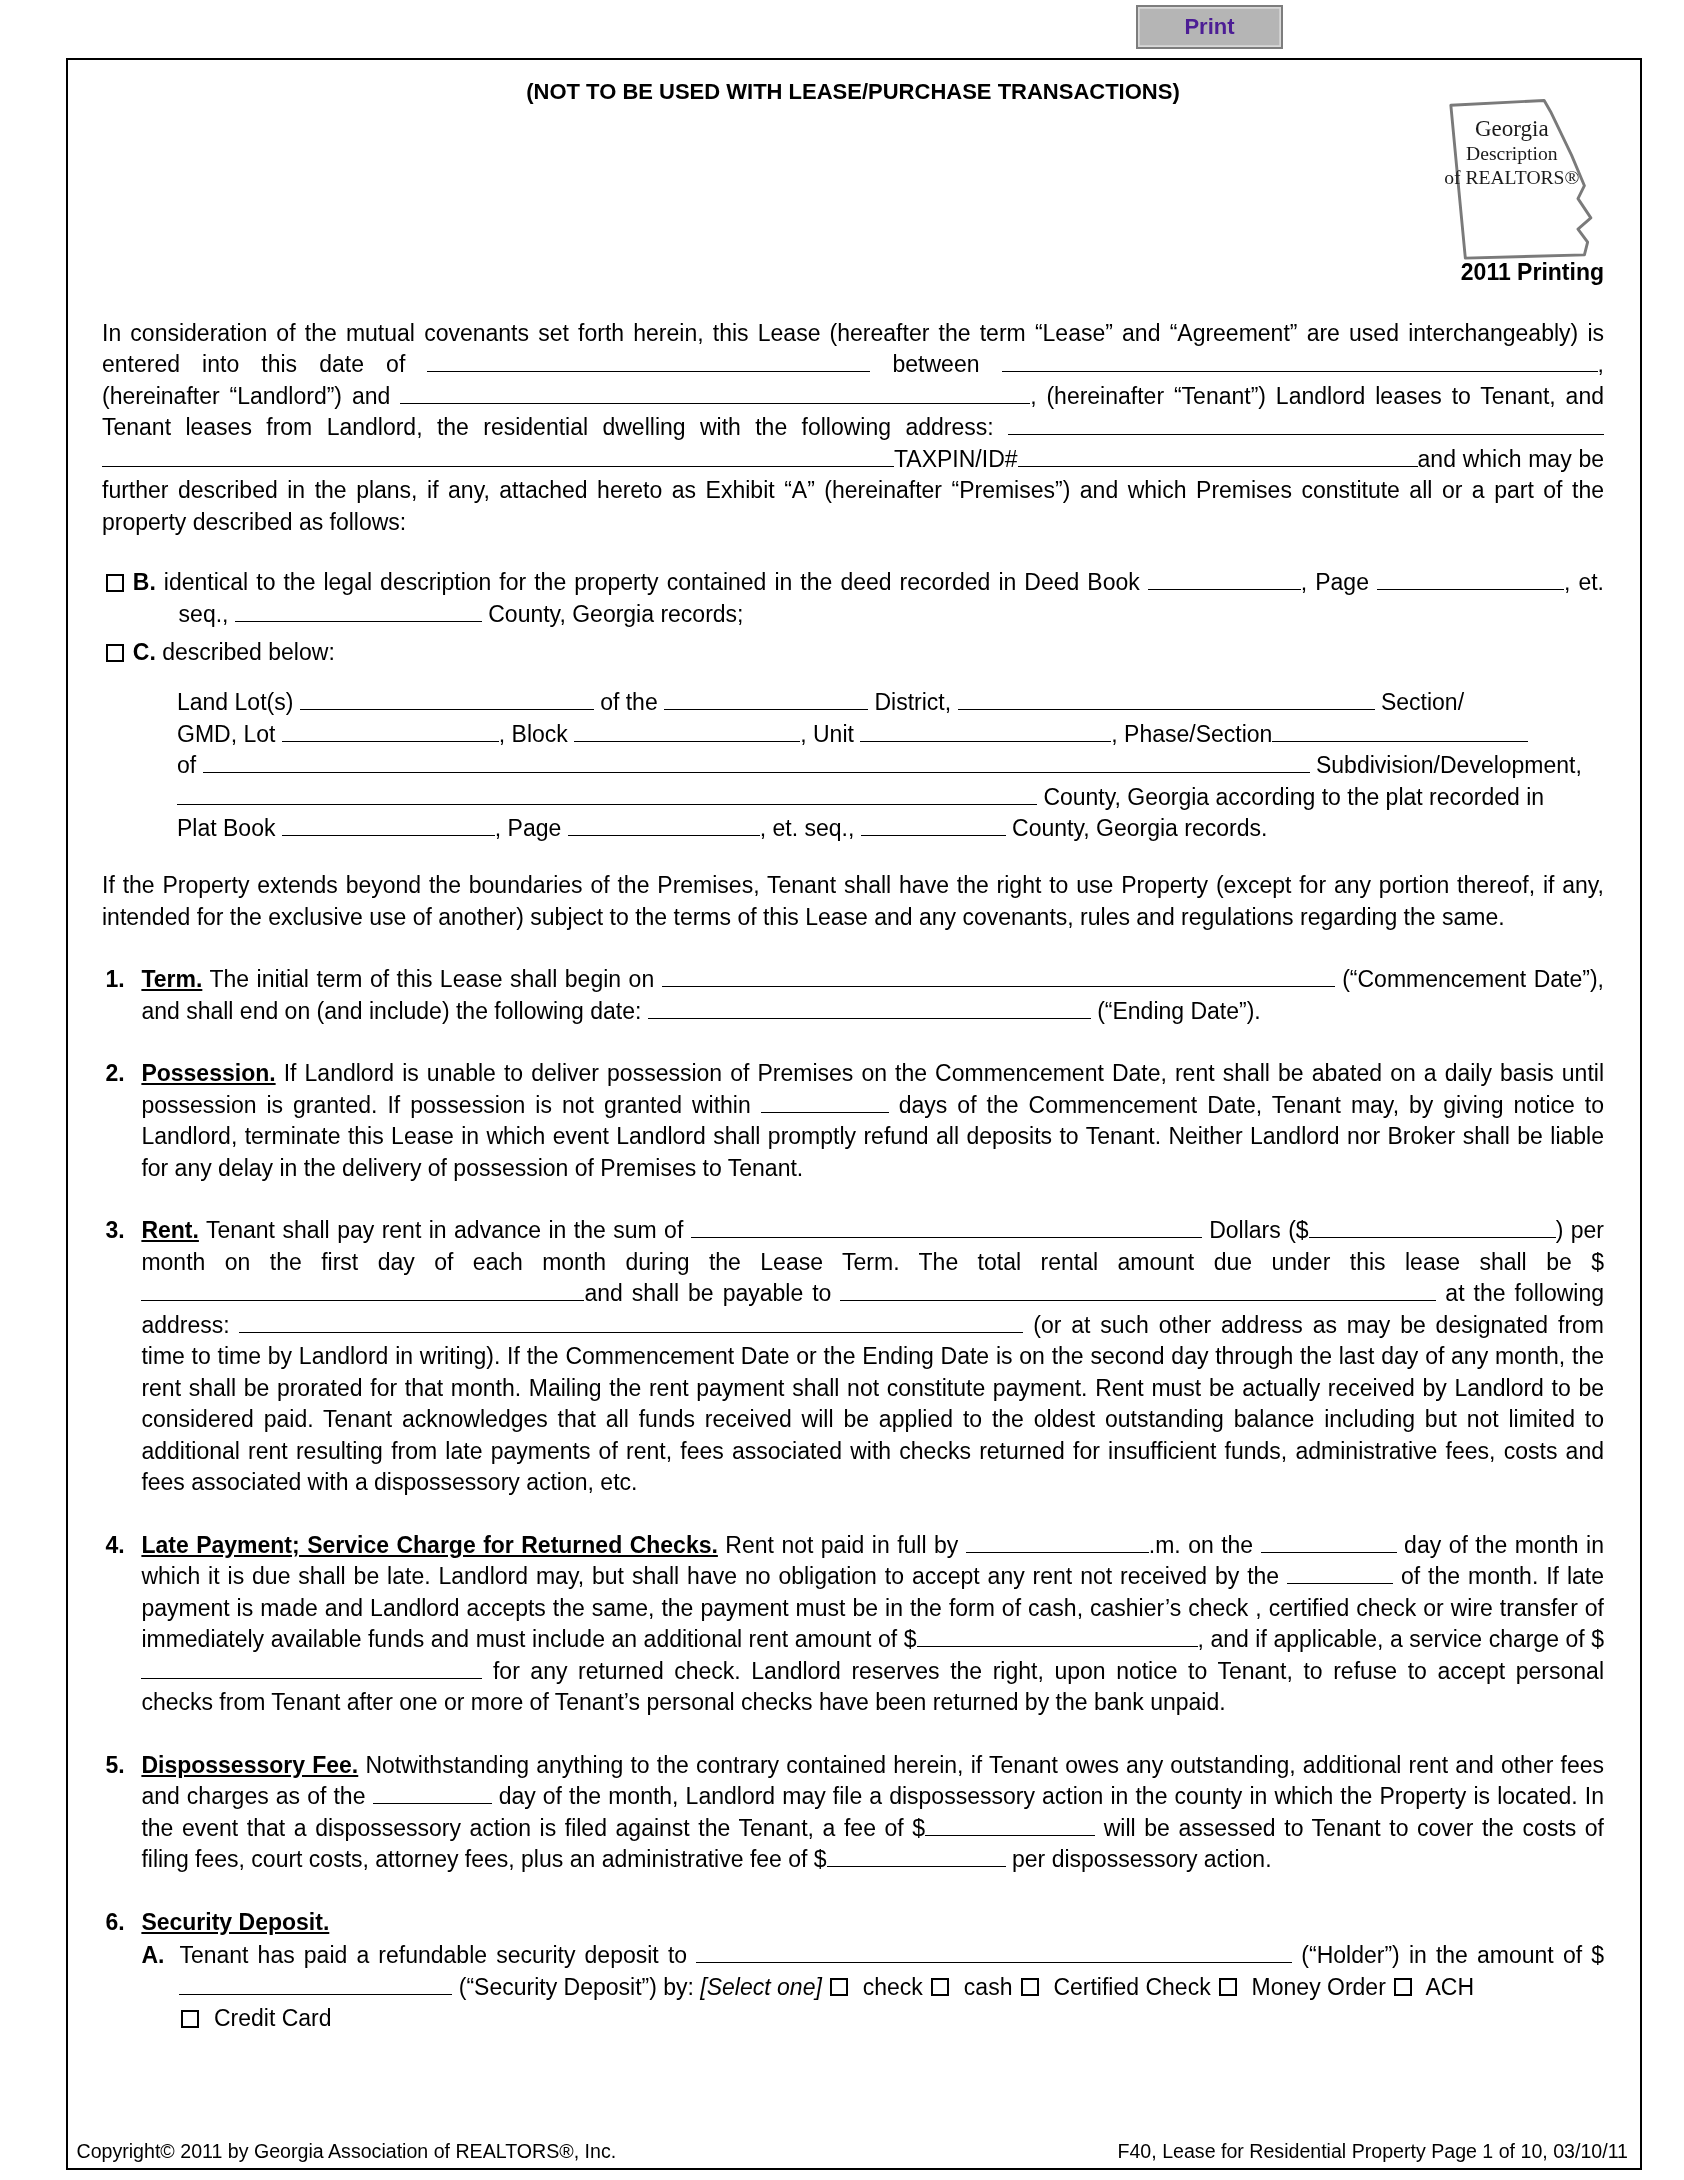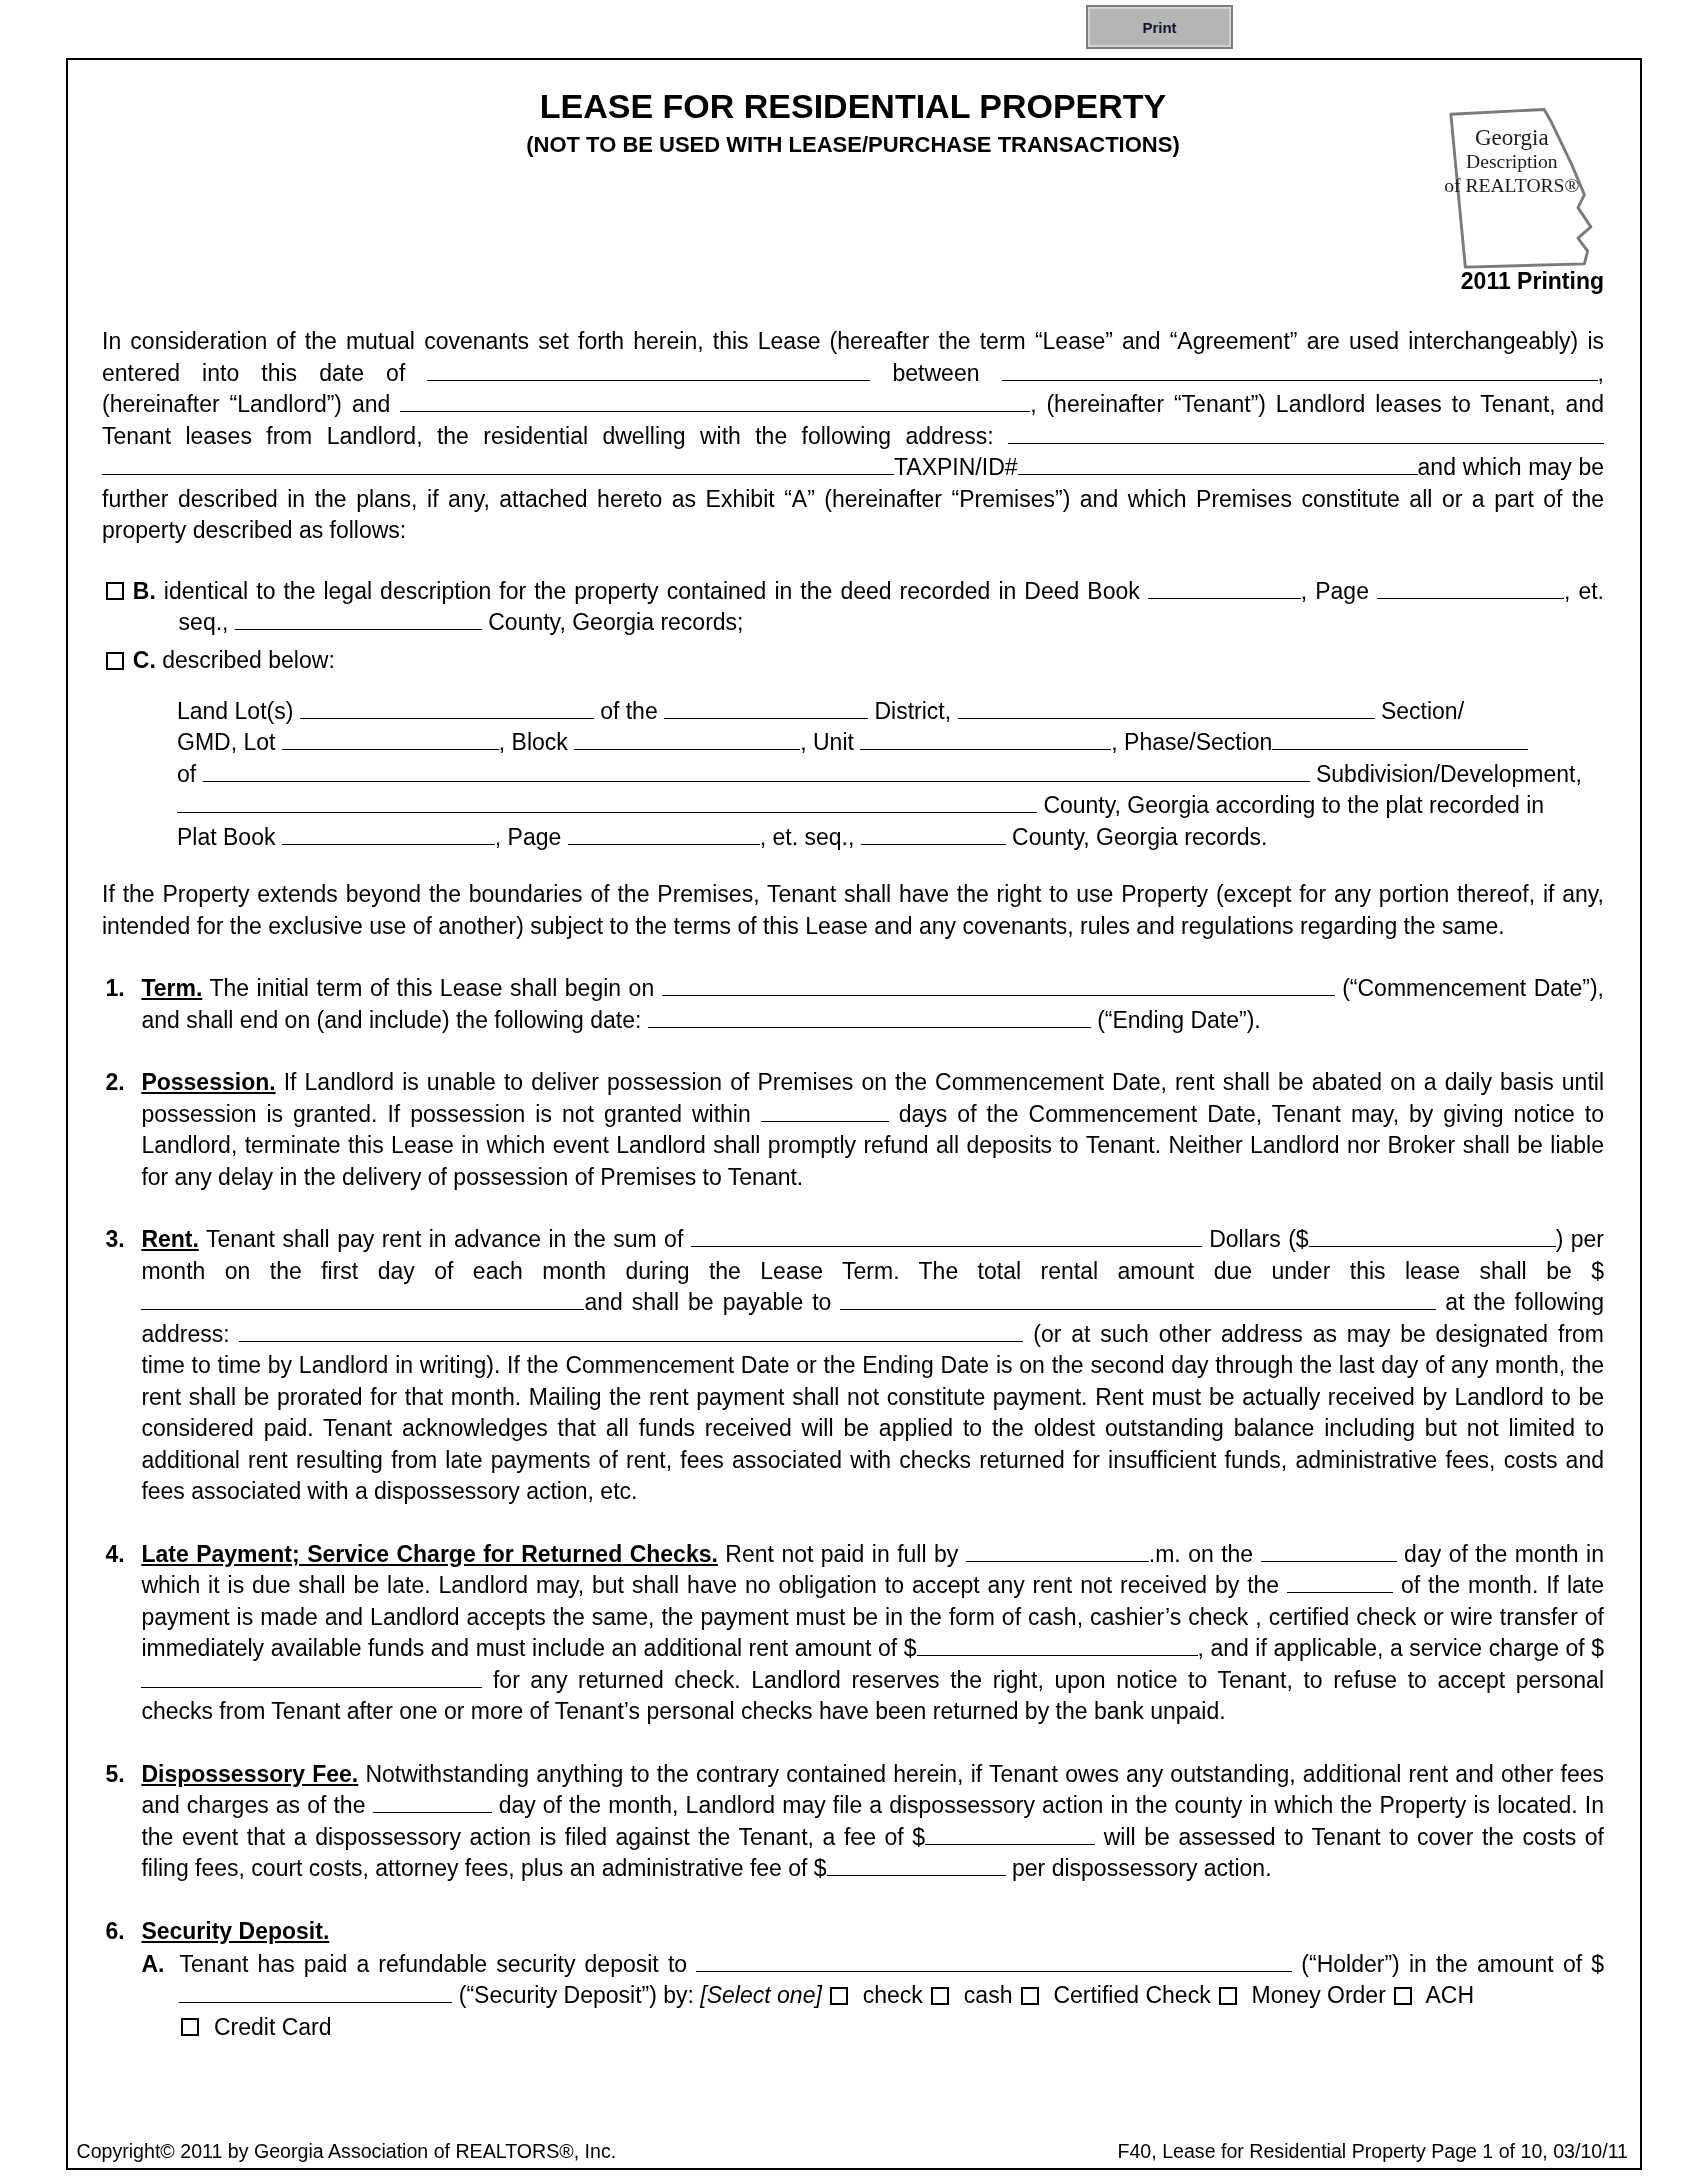--- a/index.html
+++ b/index.html
@@ -2,24 +2,24 @@
 <html style="font-size:13.6px"><head>
 <meta charset="utf-8">
 <style>
   * { margin:0; padding:0; box-sizing:border-box; }
   html, body { background:#ffffff; }
   body { width:1685px; height:2181px; position:relative; font-family:"Liberation Sans", sans-serif; color:#000; }
 
   .canvas { position:absolute; inset:0; background:#fff; }
 
   .print-btn {
-    position:absolute; left:1086px; top:5.1px; width:147px; height:44px;
+    position:absolute; left:1136px; top:5.1px; width:147px; height:44px;
     background:#b5b5b5; border:2.6px solid #7d7d7d;
     box-shadow: inset 0 0 0 1.7px #d8d8d8;
-    font-family:"Liberation Sans", sans-serif; font-weight:bold; font-size:15px; color:#0f172a;
+    font-family:"Liberation Sans", sans-serif; font-weight:bold; font-size:22px; color:#4c1d95;
     cursor:pointer;
   }
 
   .page {
     position:absolute; left:66px; top:58px; width:1576px; height:2112px;
     border:2.6px solid #000; background:#fff;
   }
 
   .content { position:relative; padding:13.6px 36px 0 34px; font-size:23px; line-height:31.5px; }
 
@@ -66,21 +66,20 @@
 <body>
 
 <div class="canvas">
 
   <button class="print-btn">Print</button>
 
   <div class="page">
     <div class="content">
 
       <div class="hdr">
-        <div class="title">LEASE FOR RESIDENTIAL PROPERTY</div>
         <div class="subtitle">(NOT TO BE USED WITH LEASE/PURCHASE TRANSACTIONS)</div>
 
         <div class="logo">
           <svg viewBox="0 0 120 110" preserveAspectRatio="xMidYMid meet">
             <path d="M22 7 L80 4 L84 11 L97 38 L105 57 L101 65 L109 77 L101 84 L107 92 L105 100 L31 102 L27 60 Z" fill="none" stroke="#7a7a7a" stroke-width="1.8" stroke-linejoin="round"></path>
           </svg>
           <div class="logo-text">
             <div class="logo-l1">Georgia</div>
             <div class="logo-l2">Description</div>
             <div class="logo-l3">of REALTORS®</div>

